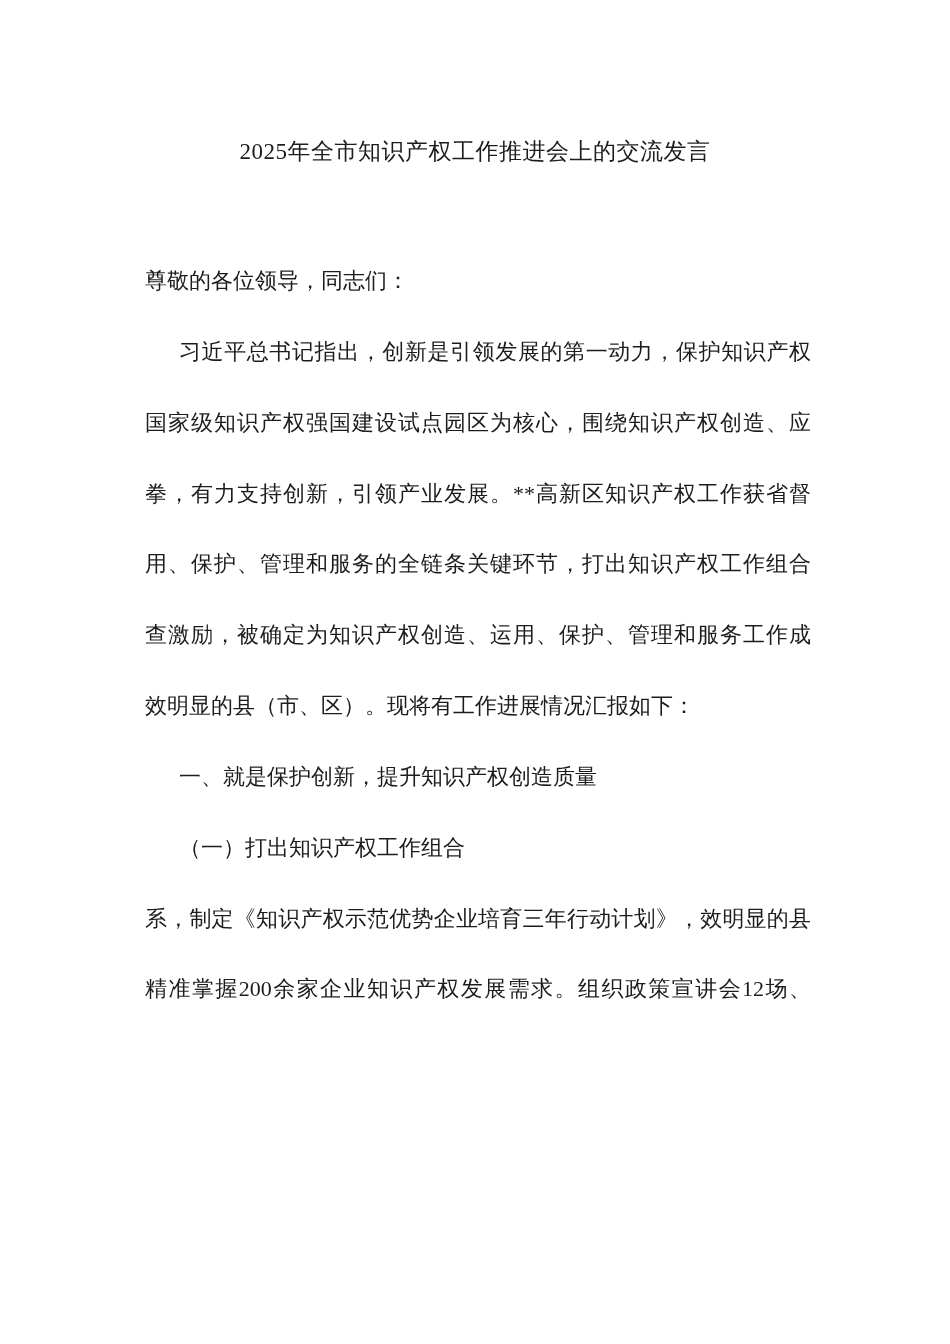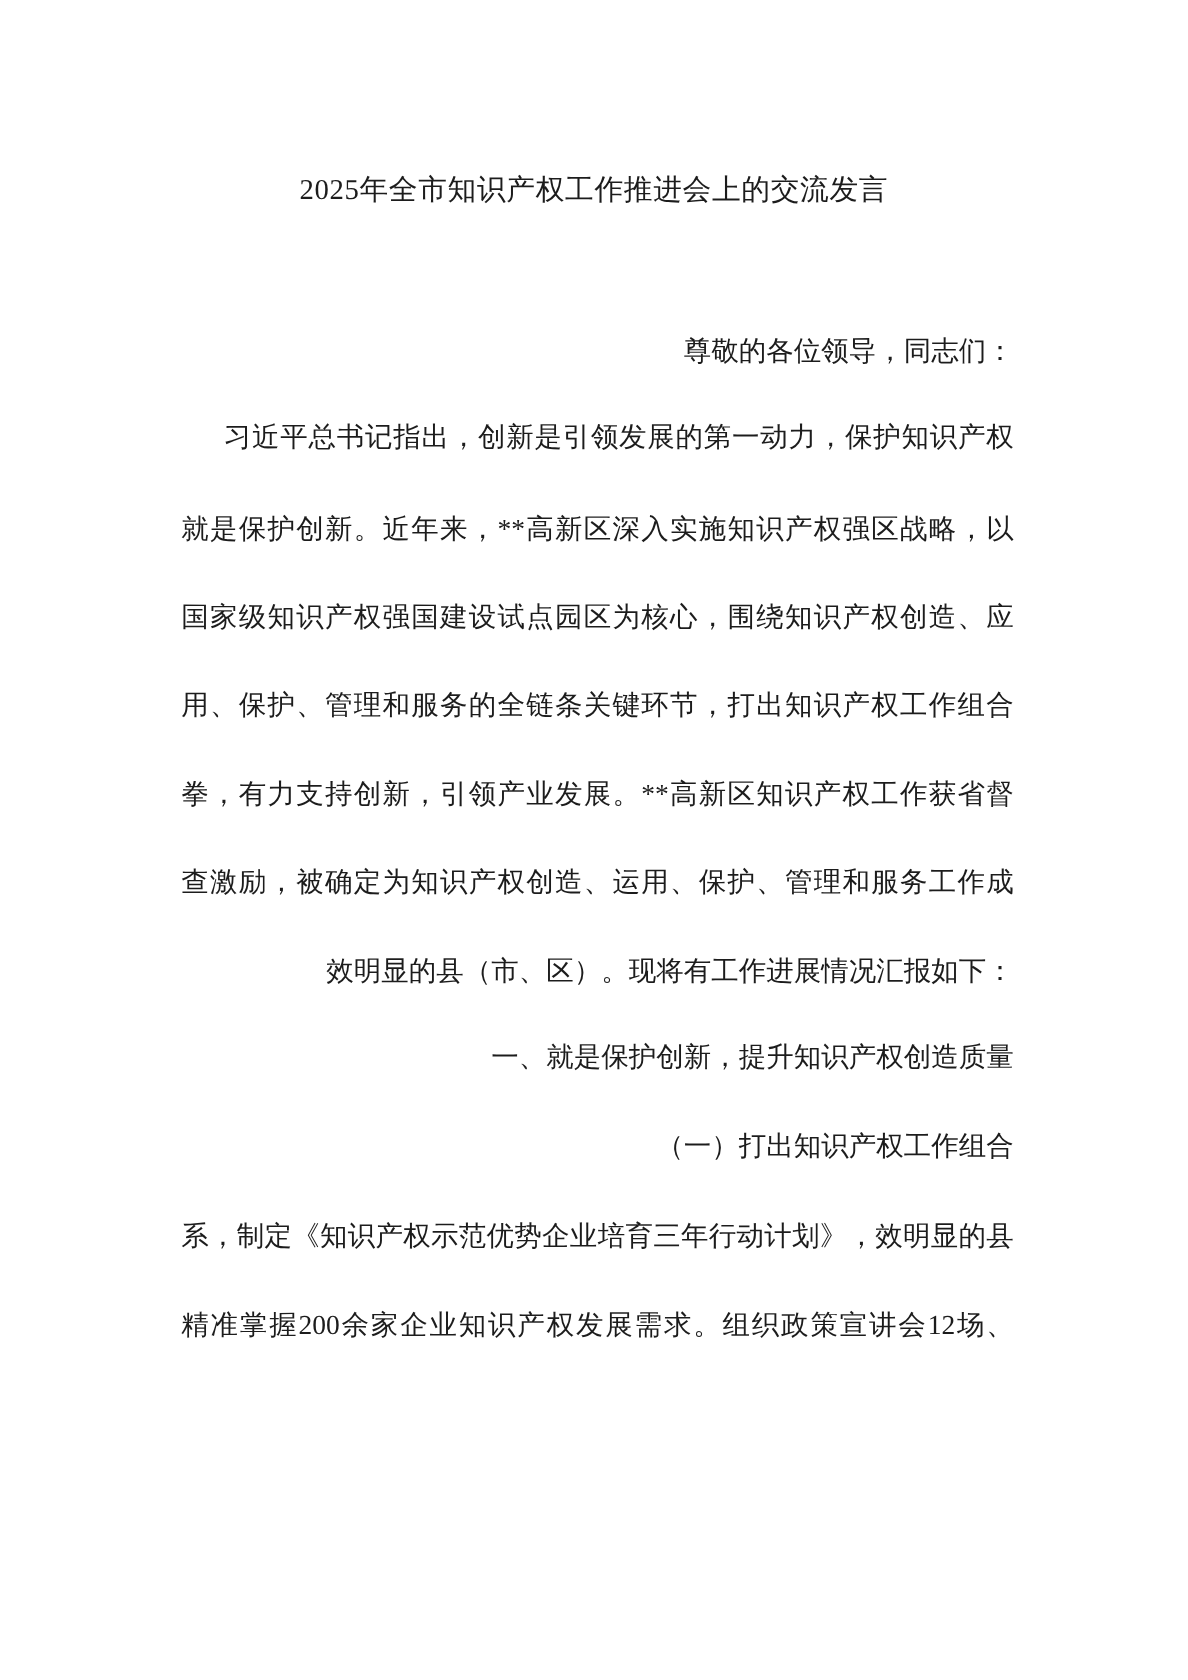--- a/index.html
+++ b/index.html
@@ -34,44 +34,42 @@
   .doc-body {
     position: absolute;
     left: 145px;
     top: 230px;
     width: 666px;
     font-size: 22px;
   }
   .line {
     height: 70.85px;
     line-height: 70.85px;
-    text-align: right;
+    text-align: left;
   }
   .line.indent {
     text-indent: 34px;
-    font-family: Liberation Mono, monospace;
   }
   .line.justify {
     text-align: justify;
     text-align-last: justify;
     text-justify: inter-character;
   }
 </style>
 </head>
 <body>
 
 <div class="page">
   <h1 class="doc-title">2025年全市知识产权工作推进会上的交流发言</h1>
   <div class="doc-body" id="doc-body">
       <div class="line plain">尊敬的各位领导，同志们：</div>
       <div class="line indent justify">习近平总书记指出，创新是引领发展的第一动力，保护知识产权</div>
-      <div class="line justify">就是保护创新。近年来，**高新区深入实施知识产权强区战略，以</div>
       <div class="line justify">国家级知识产权强国建设试点园区为核心，围绕知识产权创造、应</div>
+      <div class="line justify">拳，有力支持创新，引领产业发展。**高新区知识产权工作获省督</div>
       <div class="line justify">用、保护、管理和服务的全链条关键环节，打出知识产权工作组合</div>
-      <div class="line justify">拳，有力支持创新，引领产业发展。**高新区知识产权工作获省督</div>
       <div class="line justify">查激励，被确定为知识产权创造、运用、保护、管理和服务工作成</div>
       <div class="line plain">效明显的县（市、区）。现将有工作进展情况汇报如下：</div>
       <div class="line indent">一、就是保护创新，提升知识产权创造质量</div>
       <div class="line indent">（一）打出知识产权工作组合</div>
       <div class="line justify">系，制定《知识产权示范优势企业培育三年行动计划》，效明显的县</div>
       <div class="line justify">精准掌握200余家企业知识产权发展需求。组织政策宣讲会12场、</div>
     </div>
 </div>
 
 </body></html>

